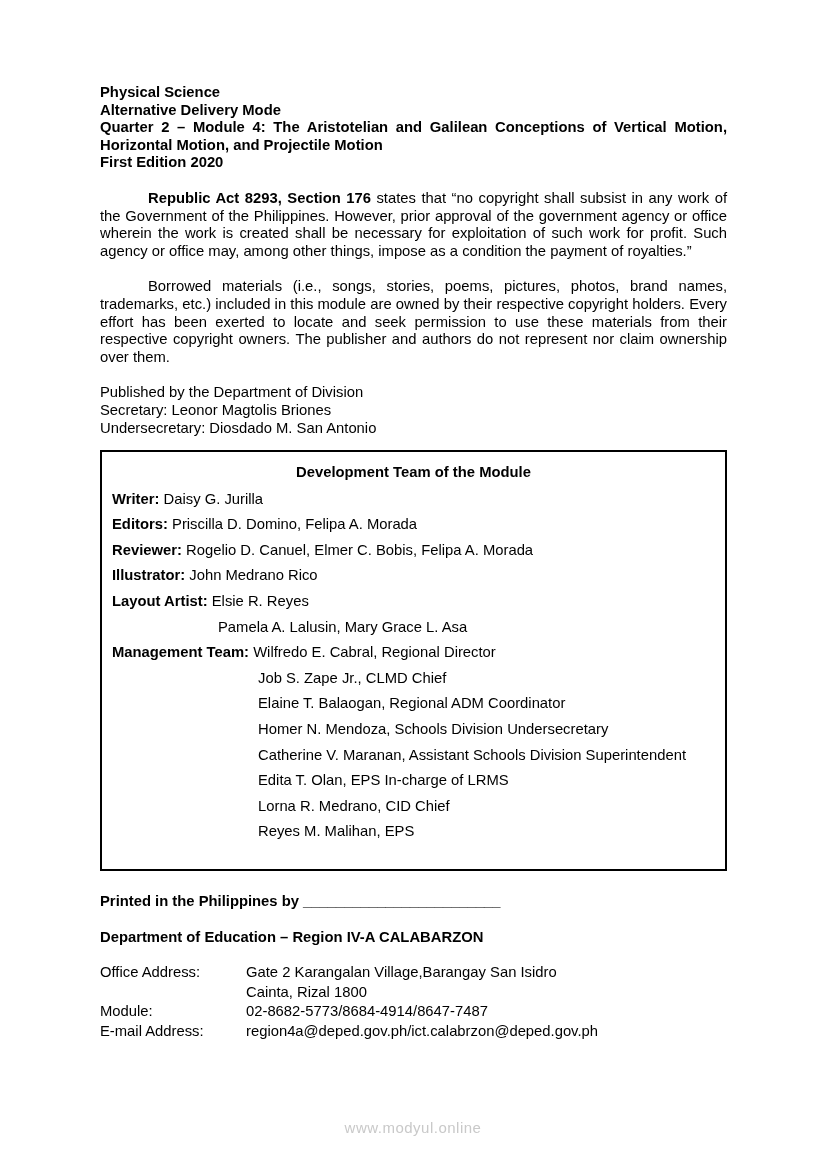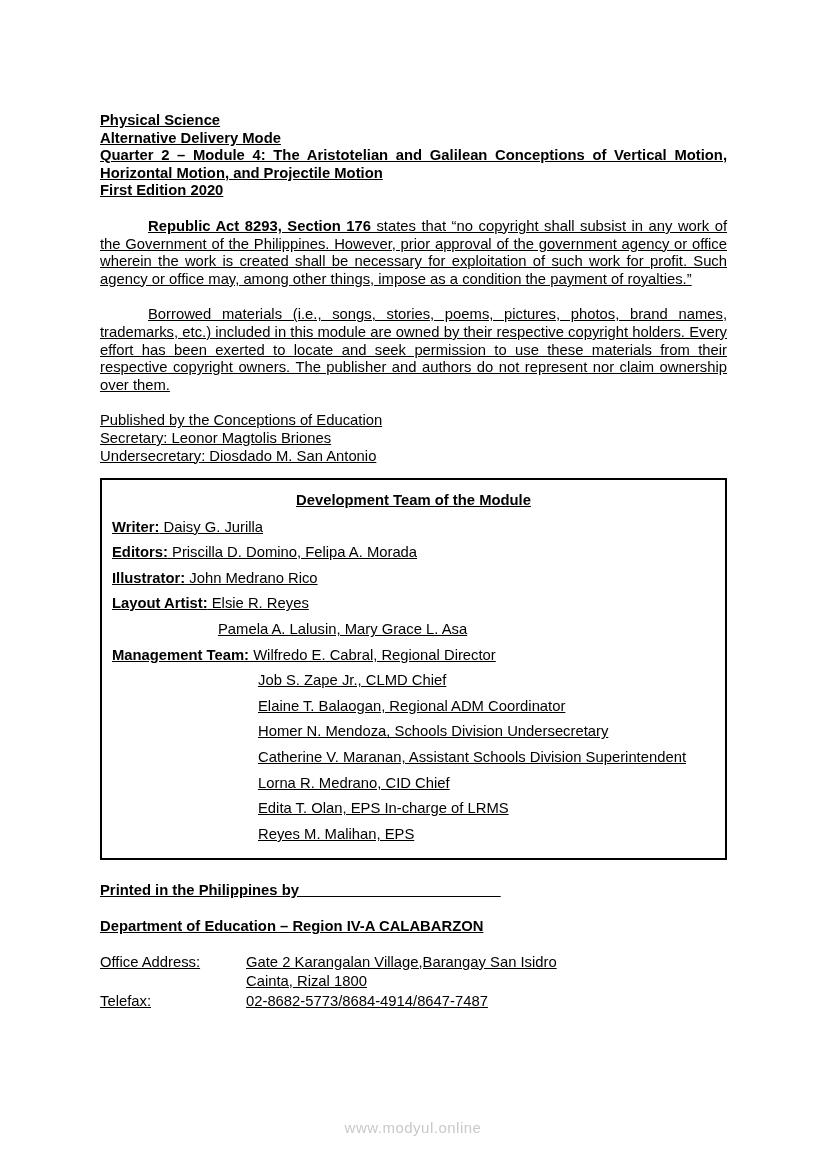--- a/index.html
+++ b/index.html
@@ -10,39 +10,38 @@
     background: #ffffff;
     font-family: "Liberation Sans", "DejaVu Sans", sans-serif;
     font-size: 14.8px;
     line-height: 17.6px;
     color: #000000;
     overflow: hidden;
   }
   .content {
     position: absolute;
     left: 100px;
-    top: 112px;
+    top: 84px;
     width: 627px;
-    text-decoration: underline;
   }
   .b { font-weight: bold; }
   .header-block {
     font-weight: bold;
     text-align: justify;
     margin-bottom: 18px;
   }
   p.body-par {
     margin: 0 0 18px 0;
     text-align: justify;
     text-indent: 48px;
   }
   .publisher-block { margin: 0 0 13px 0; }
   .dev-box {
     border: 2px solid #000000;
-    padding: 12px 10px 7px 10px;
+    padding: 12px 10px 20px 10px;
     margin-bottom: 22px;
   }
   .dev-title {
     text-align: center;
     font-weight: bold;
     margin-bottom: 9px;
   }
   .dt-row { margin-bottom: 8px; }
   .dt-row.ind1 { margin-left: 106px; }
   .dt-row.ind2 { margin-left: 146px; }
@@ -73,58 +72,63 @@
       <div>Alternative Delivery Mode</div>
       <div>Quarter 2 – Module 4: The Aristotelian and Galilean Conceptions of Vertical Motion, Horizontal Motion, and Projectile Motion</div>
       <div>First Edition 2020</div>
     </div>
 
     <p class="body-par"><span class="b">Republic Act 8293, Section 176</span><span> states that “no copyright shall subsist in any work of the Government of the Philippines. However, prior approval of the government agency or office wherein the work is created shall be necessary for exploitation of such work for profit. Such agency or office may, among other things, impose as a condition the payment of royalties.”</span></p>
 
     <p class="body-par">Borrowed materials (i.e., songs, stories, poems, pictures, photos, brand names, trademarks, etc.) included in this module are owned by their respective copyright holders. Every effort has been exerted to locate and seek permission to use these materials from their respective copyright owners. The publisher and authors do not represent nor claim ownership over them.</p>
 
     <div class="publisher-block">
-      <div>Published by the Conceptions of Education</div>
+      <div>Published by the Department of Division</div>
       <div>Secretary: Leonor Magtolis Briones</div>
       <div>Undersecretary: Diosdado M. San Antonio</div>
     </div>
 
     <div class="dev-box">
       <div class="dev-title">Development Team of the Module</div>
 
       <div class="dt-row"><span class="b">Writer:</span><span> Daisy G. Jurilla</span></div>
       <div class="dt-row"><span class="b">Editors:</span><span> Priscilla D. Domino, Felipa A. Morada</span></div>
+      <div class="dt-row"><span class="b">Reviewer:</span><span> Rogelio D. Canuel, Elmer C. Bobis, Felipa A. Morada</span></div>
       <div class="dt-row"><span class="b">Illustrator:</span><span> John Medrano Rico</span></div>
       <div class="dt-row"><span class="b">Layout Artist:</span><span> Elsie R. Reyes</span></div>
       <div class="dt-row ind1"><span>Pamela A. Lalusin, Mary Grace L. Asa</span></div>
       <div class="dt-row"><span class="b">Management Team:</span><span> Wilfredo E. Cabral, Regional Director</span></div>
       <div class="dt-row ind2"><span>Job S. Zape Jr., CLMD Chief</span></div>
       <div class="dt-row ind2"><span>Elaine T. Balaogan, Regional ADM Coordinator</span></div>
       <div class="dt-row ind2"><span>Homer N. Mendoza, Schools Division Undersecretary</span></div>
       <div class="dt-row ind2"><span>Catherine V. Maranan, Assistant Schools Division Superintendent</span></div>
+      <div class="dt-row ind2"><span>Edita T. Olan, EPS In-charge of LRMS</span></div>
       <div class="dt-row ind2"><span>Lorna R. Medrano, CID Chief</span></div>
-      <div class="dt-row ind2"><span>Edita T. Olan, EPS In-charge of LRMS</span></div>
       <div class="dt-row ind2"><span>Reyes M. Malihan, EPS</span></div>
     </div>
 
     <div class="printed-line">Printed in the Philippines by ________________________</div>
 
     <div class="region-line">Department of Education – Region IV-A CALABARZON</div>
 
     <div>
       <div class="contact-row">
         <div class="contact-label">Office Address:</div>
         <div class="contact-value">Gate 2 Karangalan Village,Barangay San Isidro</div>
       </div>
       <div class="contact-row">
         <div class="contact-label"></div>
         <div class="contact-value">Cainta, Rizal 1800</div>
       </div>
       <div class="contact-row">
-        <div class="contact-label">Telefax:</div>
+        <div class="contact-label">Module:</div>
         <div class="contact-value">02-8682-5773/8684-4914/8647-7487</div>
+      </div>
+      <div class="contact-row">
+        <div class="contact-label">E-mail Address:</div>
+        <div class="contact-value">region4a@deped.gov.ph/ict.calabrzon@deped.gov.ph</div>
       </div>
     </div>
 
   </div>
 
   <div class="watermark">www.modyul.online</div>
 </div>
 
 </body></html>

